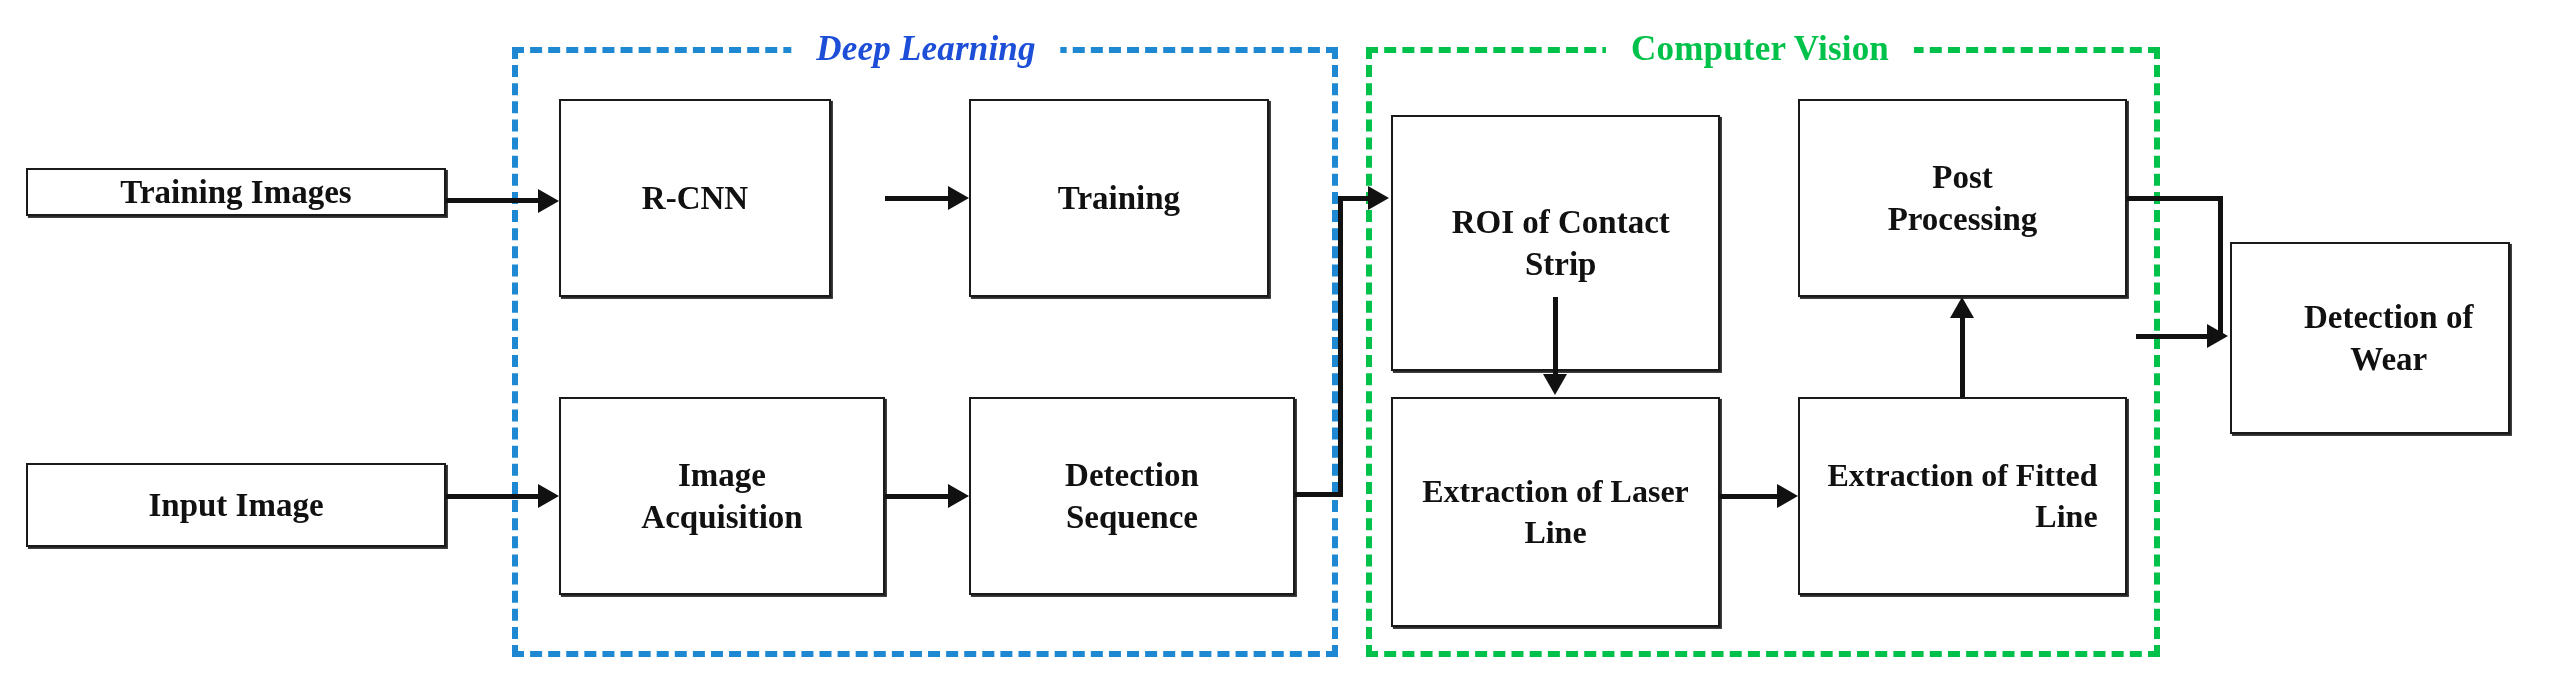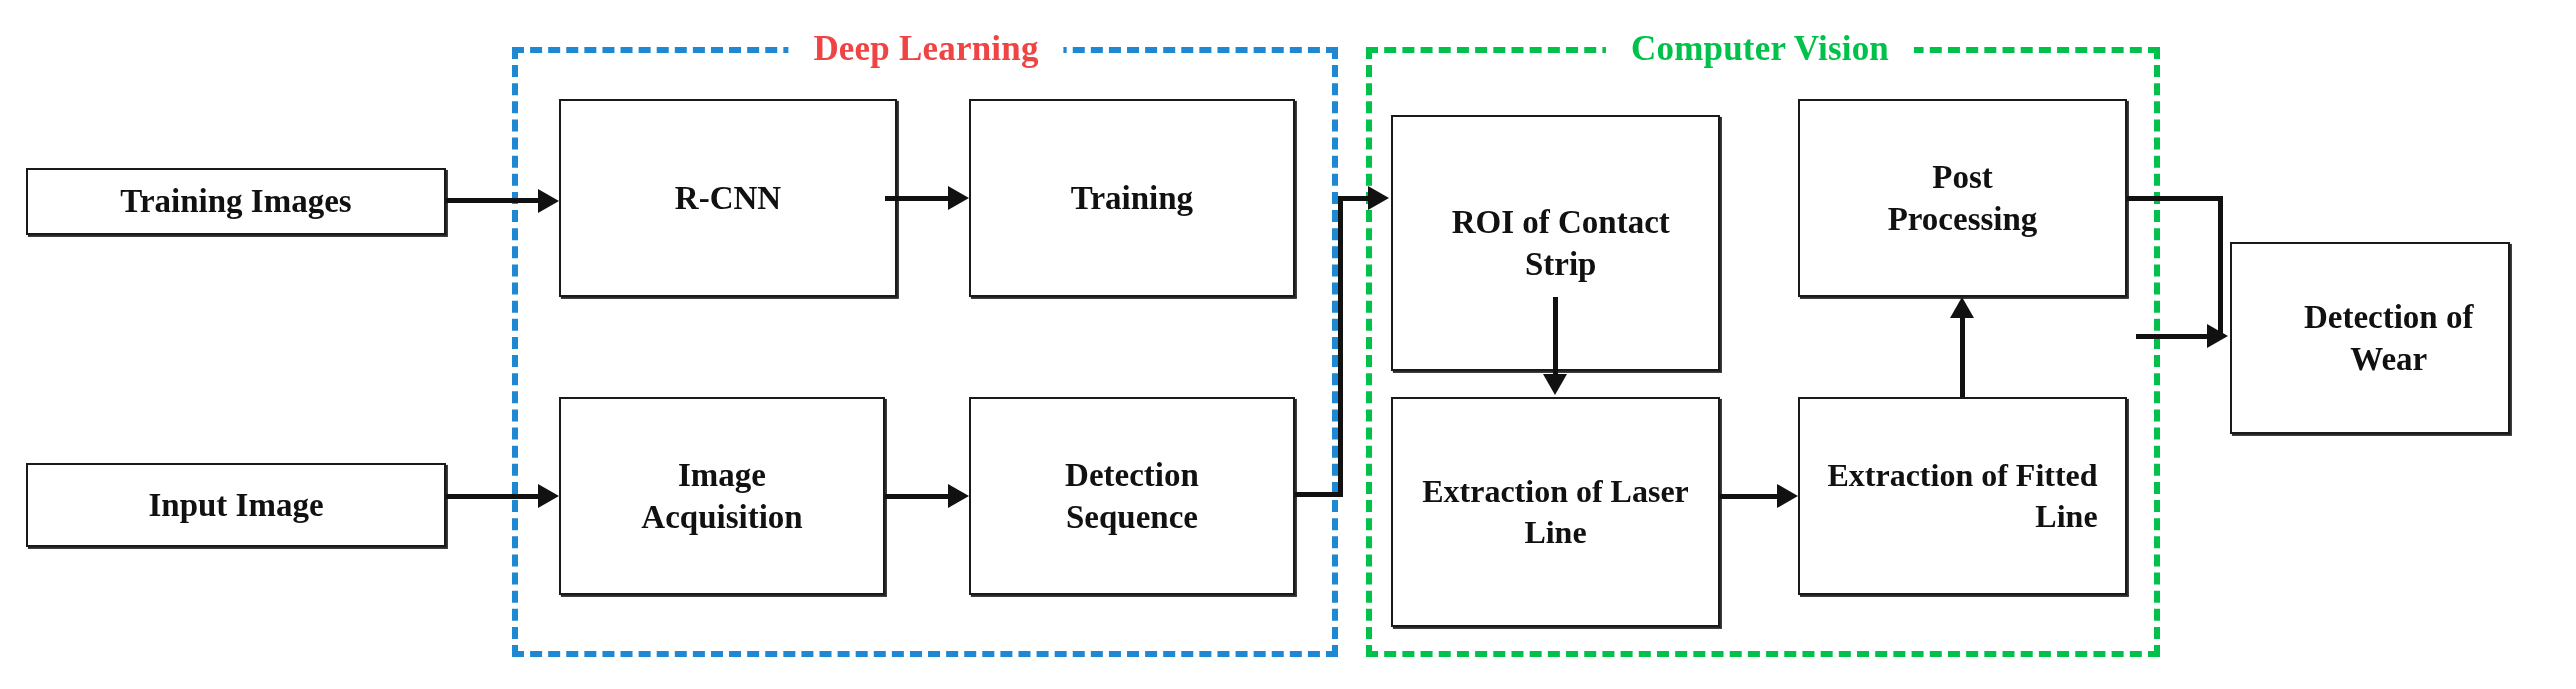--- a/index.html
+++ b/index.html
@@ -36,21 +36,21 @@
     position: absolute;
     transform: translate(-50%, -50%);
     background: #ffffff;
     padding: 0 25px;
     font-weight: bold;
     font-size: 35px;
     line-height: 1;
     white-space: nowrap;
     letter-spacing: 0.2px;
   }
-  .group-label.dl { color: #ef4444; }
+  .group-label.dl { color: #1d4ed8; font-style: italic; }
   .group-label.cv { color: #00C24A; }
 
   
   .node {
     position: absolute;
     box-sizing: border-box;
     background: #ffffff;
     border: 2.9px solid #1a1a1a;
     display: flex;
     align-items: center;
@@ -100,33 +100,33 @@
 <div id="canvas">
 
   <div class="group dl" style="left:512px; top:47px; width:826px; height:610px;"></div>
 
   <div class="group cv" style="left:1366px; top:47px; width:794px; height:610px;"></div>
 
   <div class="group-label dl" style="left:926px; top:48px;">Deep Learning</div>
 
   <div class="group-label cv" style="left:1760px; top:48px;">Computer Vision</div>
 
-  <div class="node" style="left:26px; top:168px; width:420px; height:67px;">
+  <div class="node" style="left:26px; top:168px; width:420px; height:48px;">
     <span>Training Images</span>
   </div>
 
   <div class="node" style="left:26px; top:463px; width:420px; height:84px;">
     <span>Input Image</span>
   </div>
 
-  <div class="node" style="left:559px; top:99px; width:338px; height:198px;">
+  <div class="node" style="left:559px; top:99px; width:272px; height:198px;">
     <span>R-CNN</span>
   </div>
 
-  <div class="node" style="left:969px; top:99px; width:326px; height:198px;">
+  <div class="node" style="left:969px; top:99px; width:300px; height:198px;">
     <span>Training</span>
   </div>
 
   <div class="node" style="left:559px; top:397px; width:326px; height:198px;">
     <div>
       <div>Image</div>
       <div>Acquisition</div>
     </div>
   </div>
 

